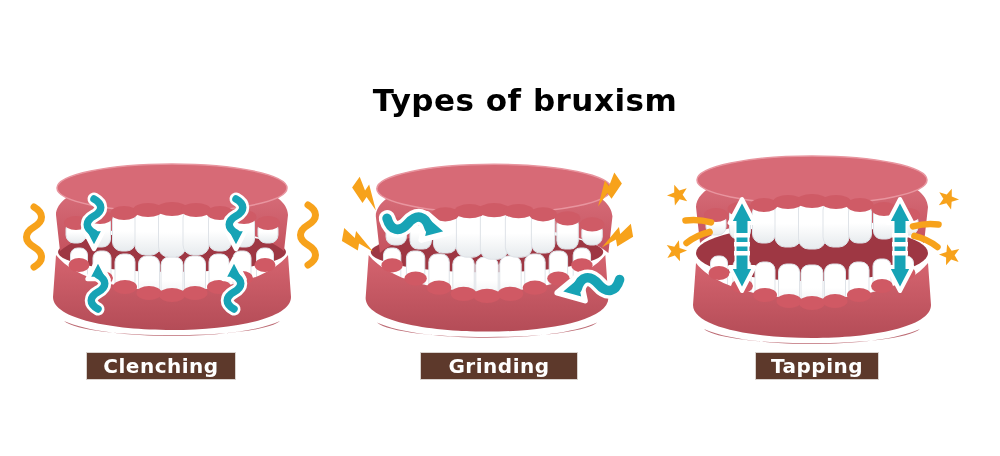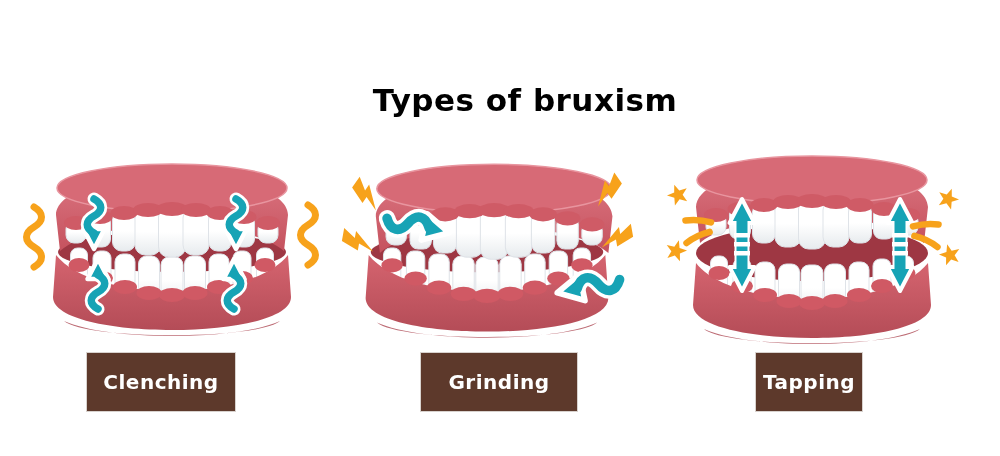--- a/index.html
+++ b/index.html
@@ -2,25 +2,25 @@
 <html><head>
 <meta charset="utf-8">
 <style>
   html,body{margin:0;padding:0;background:#fff;}
   #stage{position:relative;width:1000px;height:456px;background:#fff;overflow:hidden;
          font-family:"DejaVu Sans","Liberation Sans",sans-serif;}
   #title{position:absolute;top:82px;left:0;width:970px;text-align:center;
          font-size:31px;font-weight:bold;color:#000;letter-spacing:0.5px;padding-left:40px;}
   .figure{position:absolute;}
   .label{position:absolute;background:#5d392b;color:#fff;text-align:center;
-         font-size:20px;font-weight:bold;line-height:24px;padding:17px 0;
+         font-size:20px;font-weight:bold;line-height:24px;padding:1px 0;
          border:1px solid #d8d2ce;letter-spacing:0.5px;box-sizing:border-box;}
   #label-clenching{left:86px;top:352px;width:150px;}
   #label-grinding{left:420px;top:352px;width:158px;}
-  #label-tapping{left:755px;top:352px;width:108px;}
+  #label-tapping{left:755px;top:352px;width:124px;}
   #fig-clenching{left:22px;top:151px;}
   #fig-grinding{left:334px;top:149px;}
   #fig-tapping{left:662px;top:143px;}
   svg{display:block;}
 </style>
 </head>
 <body>
 
 <div id="stage">
 

